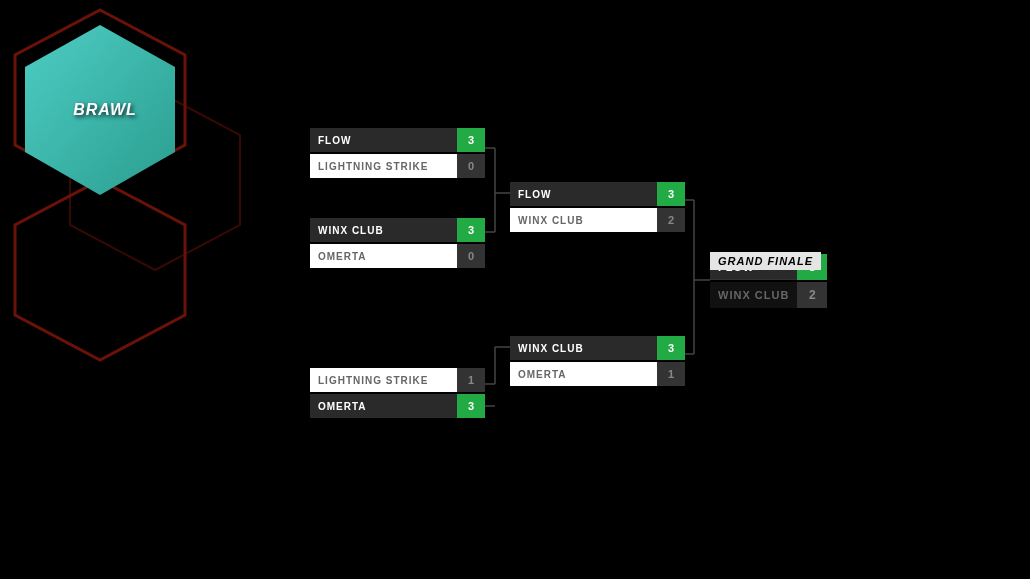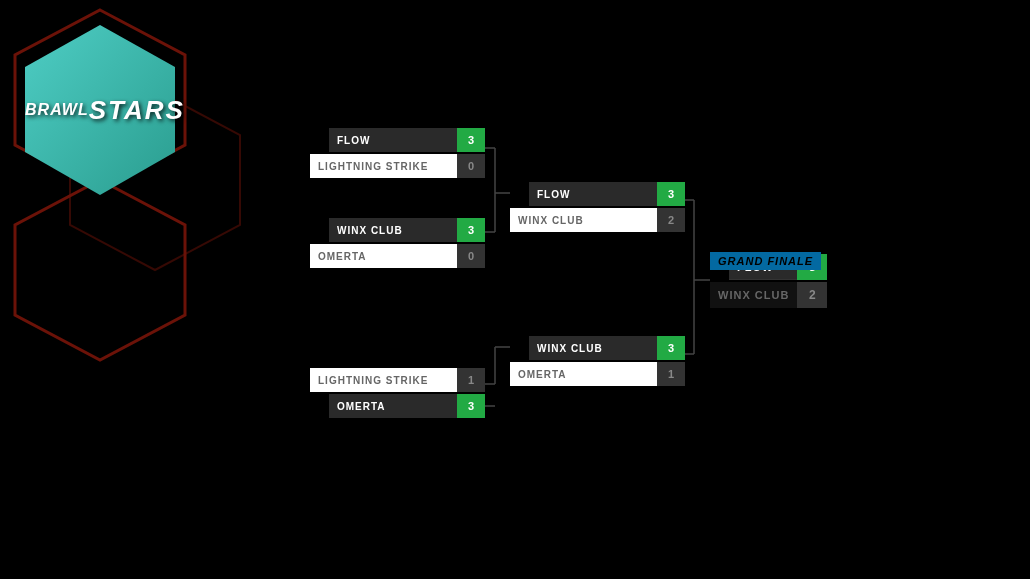--- a/index.html
+++ b/index.html
@@ -66,21 +66,20 @@
       background: #1a1a1a;
       padding: 0 8px;
       height: 100%;
       display: flex;
       align-items: center;
     }
 
     .team-name.winner {
       background: #2a2a2a;
       color: #fff;
-      margin-left: 19px;
     }
 
     .team-name.loser {
       background: #ffffff;
       color: #666;
     }
 
     .score {
       width: 28px;
       height: 24px;
@@ -97,21 +96,21 @@
     }
 
     .score.lose {
       background: #333;
       color: #888;
     }
 
     
     .grand-finale-label {
       position: absolute;
-      background: #0369a1;
+      background: #e5e5e5;
       color: #000;
       font-size: 11px;
       font-weight: 900;
       font-style: italic;
       text-transform: uppercase;
       padding: 3px 8px;
       letter-spacing: 1px;
     }
   </style>
 </head>
@@ -128,21 +127,20 @@
     <linearGradient id="hexGrad" x1="0%" y1="0%" x2="100%" y2="100%">
       <stop offset="0%" style="stop-color:#4ecdc4"></stop>
       <stop offset="100%" style="stop-color:#2a9d8f"></stop>
     </linearGradient>
   </defs>
 </svg>
 
 <div class="logo-container" style="position:absolute;top:30px;left:25px;">
   <div style="position:relative;width:160px;height:160px;display:flex;align-items:center;justify-content:center;flex-direction:row;">
     <span class="logo-text-brawl">BRAWL</span>
-    <span class="logo-text-stars">STARS</span>
   </div>
 </div>
 
 <svg style="position:absolute;top:0;left:0;width:1030px;height:579px;">
 
   <line x1="477" y1="148" x2="495" y2="148" stroke="#444" stroke-width="1.5"></line>
   <line x1="495" y1="148" x2="495" y2="193" stroke="#444" stroke-width="1.5"></line>
 
   <line x1="477" y1="232" x2="495" y2="232" stroke="#444" stroke-width="1.5"></line>
   <line x1="495" y1="193" x2="495" y2="232" stroke="#444" stroke-width="1.5"></line>

